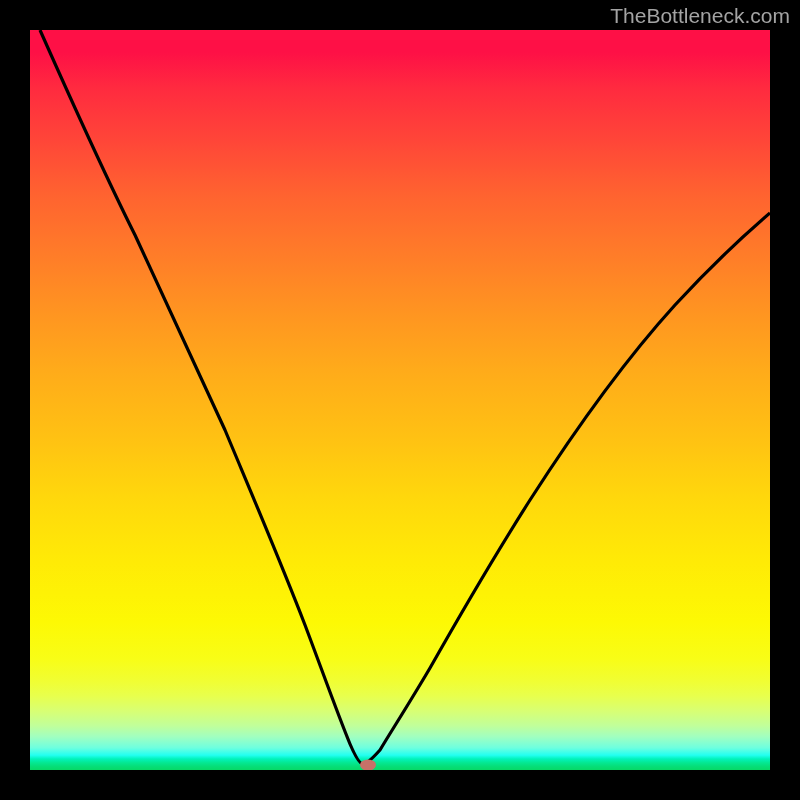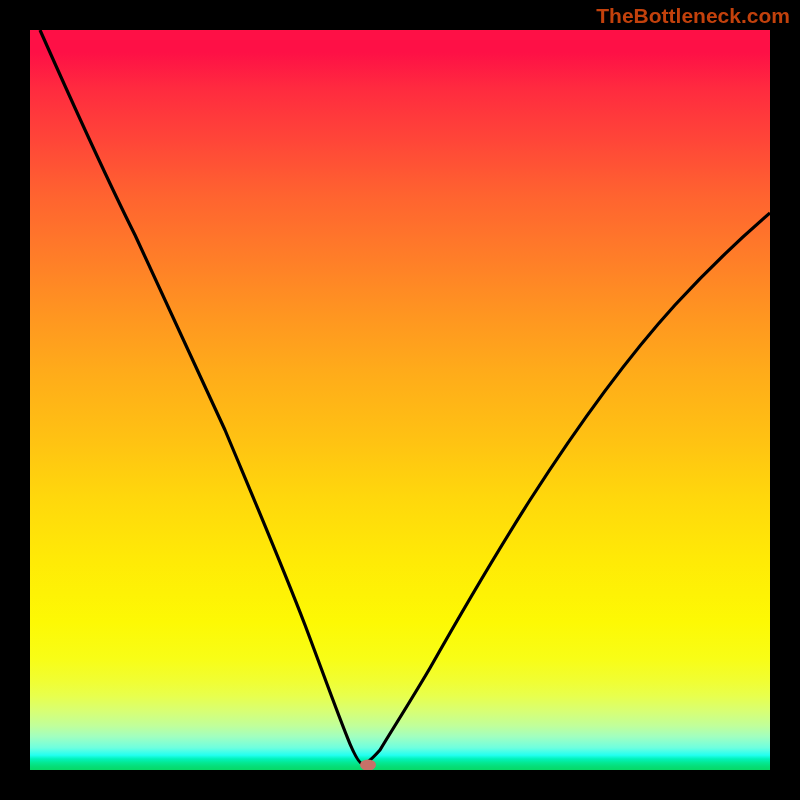--- a/index.html
+++ b/index.html
@@ -12,22 +12,22 @@
     height: 800px;
     position: relative;
     background: #000;
   }
   .watermark {
     position: absolute;
     top: 4px;
     right: 10px;
     font-family: Arial, Helvetica, sans-serif;
     font-size: 21px;
-    color: #c2410c;
-    font-weight: 700;
+    color: #a3a3a3;
+    font-weight: 400;
     z-index: 10;
   }
   .plot-area {
     position: absolute;
     top: 30px;
     left: 30px;
     width: 740px;
     height: 740px;
     overflow: hidden;
   }

